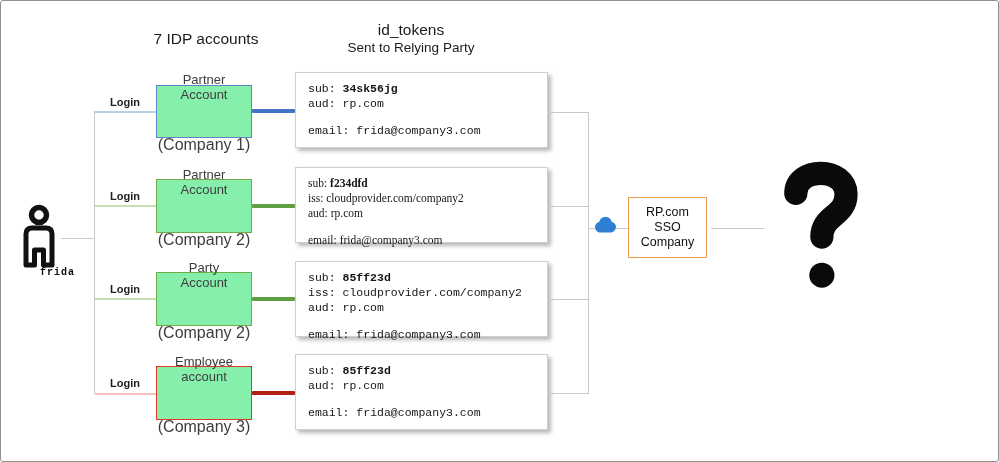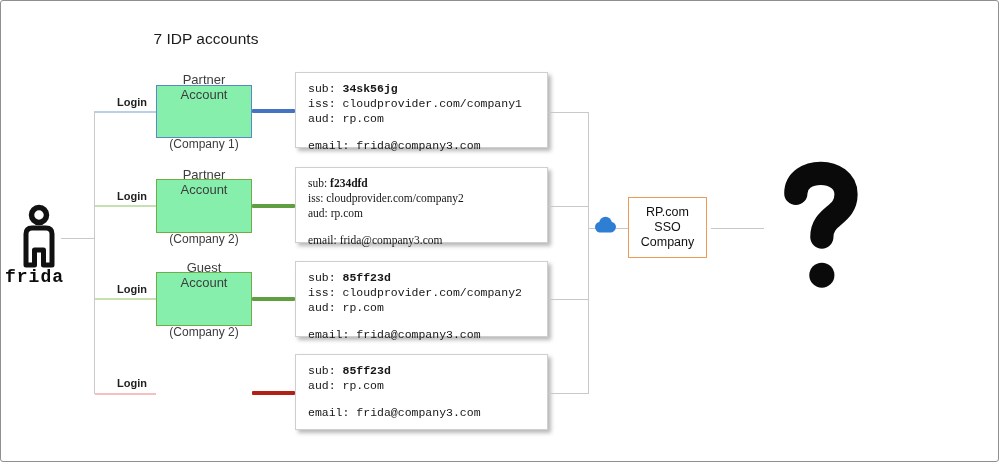--- a/index.html
+++ b/index.html
@@ -14,39 +14,39 @@
     overflow:hidden;
   }
   
   .hdr-idp{position:absolute;left:95px;top:29px;width:220px;text-align:center;
     font-size:15.5px;color:#1b1b1b;}
   .hdr-tokens{position:absolute;left:310px;top:20px;width:200px;text-align:center;
     font-size:15.5px;color:#1b1b1b;line-height:18px;}
   .hdr-tokens .sub{font-size:13.5px;}
   
   .person{position:absolute;left:12px;top:201px;}
-  .person-label{position:absolute;left:4px;top:266px;width:70px;text-align:left;
-    font-family:"Liberation Mono", monospace;font-weight:bold;font-size:18px;color:#0d0d0d;
+  .person-label{position:absolute;left:4px;top:266px;width:70px;text-align:right;
+    font-family:"Liberation Mono", monospace;font-weight:bold;font-size:10px;color:#0d0d0d;
     letter-spacing:1px;}
   
   .line{position:absolute;background:#c9c9c9;}
   .hline{height:1px;}
   .vline{width:1px;}
   .login-line{position:absolute;height:2px;left:94px;width:61px;}
   .thick{position:absolute;height:4px;left:251px;width:43px;border-radius:1px;}
   .rconn{position:absolute;height:1px;left:547px;width:40px;background:#c9c9c9;}
   
-  .login{position:absolute;left:102px;width:44px;text-align:right;
+  .login{position:absolute;left:102px;width:44px;text-align:center;
     font-size:11px;font-weight:600;color:#1f1f1f;}
   
   .acct{position:absolute;left:155px;width:96px;height:54px;background:#86efac;
     border:1.6px solid #888;box-sizing:border-box;
     display:flex;flex-direction:column;align-items:center;justify-content:center;
     color:#3d3d3d;line-height:15px;font-size:13px;}
-  .acct .small{font-size:12px;line-height:13px;margin-top:36px;}
+  .acct .small{font-size:16px;line-height:13px;margin-top:36px;}
   .acct.b-blue{border-color:#5b87c9;}
   .acct.b-green{border-color:#71ad47;}
   .acct.b-red{border-color:#e03a2c;}
   
   .token{position:absolute;left:294px;width:253px;height:76px;background:#fff;
     border:1px solid #cfcfcf;box-sizing:border-box;
     box-shadow:3px 3px 4px rgba(0,0,0,0.28);
     padding:8px 10px 6px 12px;
     font-family:"Liberation Mono", monospace;font-size:11.5px;line-height:15px;
     color:#161616;white-space:nowrap;}
@@ -66,20 +66,24 @@
     display:flex;flex-direction:column;align-items:center;justify-content:center;
     font-size:12.5px;line-height:15px;color:#111;}
   .qmark{position:absolute;left:777px;top:158px;}
 </style>
 </head>
 <body>
 
 <div class="canvas">
 
   <div class="hdr-idp">7 IDP accounts</div>
+  <div class="hdr-tokens">
+    <div>id_tokens</div>
+    <div class="sub">Sent to Relying Party</div>
+  </div>
 
   <div class="person">
     <svg width="52" height="66" viewBox="0 0 52 66">
       <circle cx="26" cy="13" r="7.5" fill="#fff" stroke="#111" stroke-width="5.5"></circle>
       <path d="M 13 63 L 13 32 Q 13 26 19 26 L 33 26 Q 39 26 39 32 L 39 63 L 30.5 63 L 30.5 48 L 21.5 48 L 21.5 63 Z" fill="#fff" stroke="#111" stroke-width="5" stroke-linejoin="round"></path>
     </svg>
   </div>
   <div class="person-label">frida</div>
 
   <div class="line hline" style="left:60px;top:237px;width:33px;"></div>
@@ -88,21 +92,20 @@
   <div class="login" style="top:95px;">Login</div>
   <div class="login-line l-blue" style="top:110px;"></div>
   <div class="acct b-blue" style="top:84px;height:53px;">
     <div>Partner</div>
     <div>Account</div>
     <div class="small">(Company 1)</div>
   </div>
   <div class="thick c-blue" style="top:108px;"></div>
   <div class="token" style="top:71px;">
     <div><span>sub:</span> <b>34sk56jg</b></div>
-    <div><span>iss:</span> <span>cloudprovider.com/company1</span></div>
     <div><span>aud:</span> <span>rp.com</span></div>
     <div class="gap"></div>
     <div><span>email:</span> <span>frida@company3.com</span></div>
   </div>
   <div class="rconn" style="top:111px;"></div>
 
   <div class="login" style="top:189px;">Login</div>
   <div class="login-line l-green" style="top:204px;"></div>
   <div class="acct b-green" style="top:178px;">
     <div>Partner</div>
@@ -115,36 +118,41 @@
     <div><span>iss:</span> <span>cloudprovider.com/company2</span></div>
     <div><span>aud:</span> <span>rp.com</span></div>
     <div class="gap"></div>
     <div><span>email:</span> <span>frida@company3.com</span></div>
   </div>
   <div class="rconn" style="top:205px;"></div>
 
   <div class="login" style="top:282px;">Login</div>
   <div class="login-line l-green" style="top:297px;"></div>
   <div class="acct b-green" style="top:271px;">
-    <div>Guest</div>
+    <div>Party</div>
     <div>Account</div>
     <div class="small">(Company 2)</div>
   </div>
   <div class="thick c-green" style="top:296px;"></div>
   <div class="token" style="top:260px;">
     <div><span>sub:</span> <b>85ff23d</b></div>
     <div><span>iss:</span> <span>cloudprovider.com/company2</span></div>
     <div><span>aud:</span> <span>rp.com</span></div>
     <div class="gap"></div>
     <div><span>email:</span> <span>frida@company3.com</span></div>
   </div>
   <div class="rconn" style="top:298px;"></div>
 
   <div class="login" style="top:376px;">Login</div>
   <div class="login-line l-pink" style="top:392px;"></div>
+  <div class="acct b-red" style="top:365px;">
+    <div>Employee</div>
+    <div>account</div>
+    <div class="small">(Company 3)</div>
+  </div>
   <div class="thick c-red" style="top:390px;"></div>
   <div class="token" style="top:353px;">
     <div><span>sub:</span> <b>85ff23d</b></div>
     <div><span>aud:</span> <span>rp.com</span></div>
     <div class="gap"></div>
     <div><span>email:</span> <span>frida@company3.com</span></div>
   </div>
   <div class="rconn" style="top:392px;"></div>
 
   <div class="line vline" style="left:587px;top:111px;height:282px;"></div>

